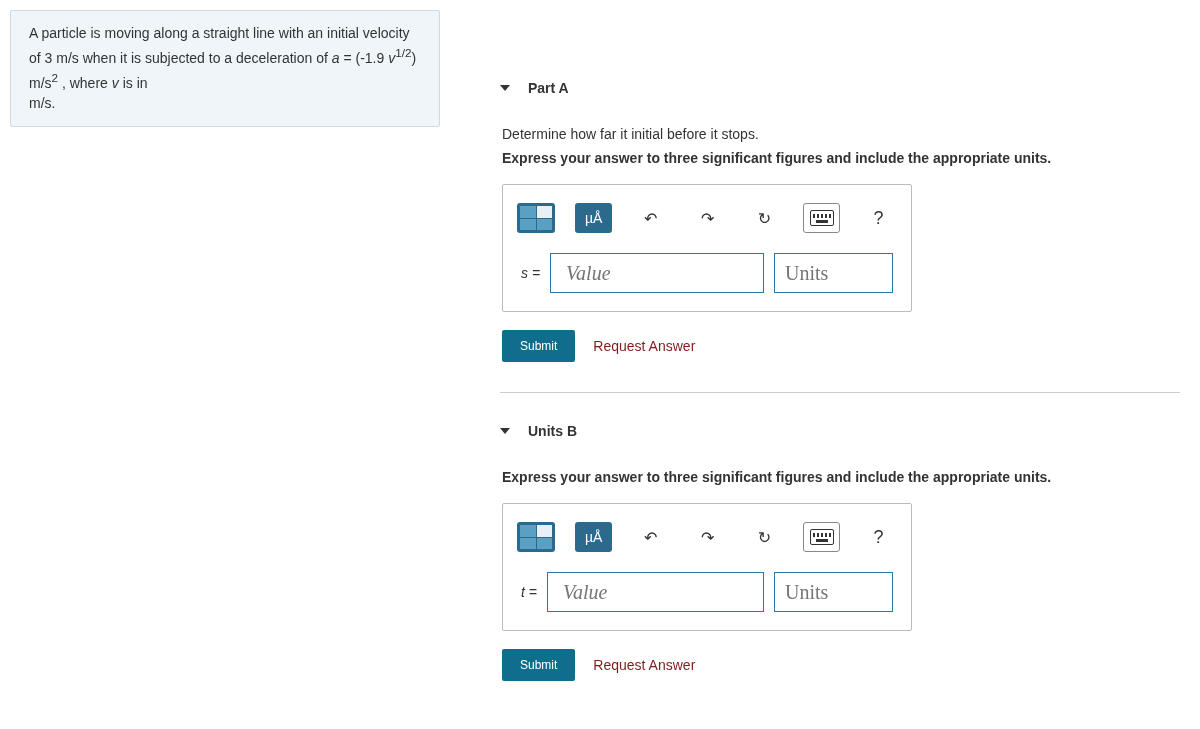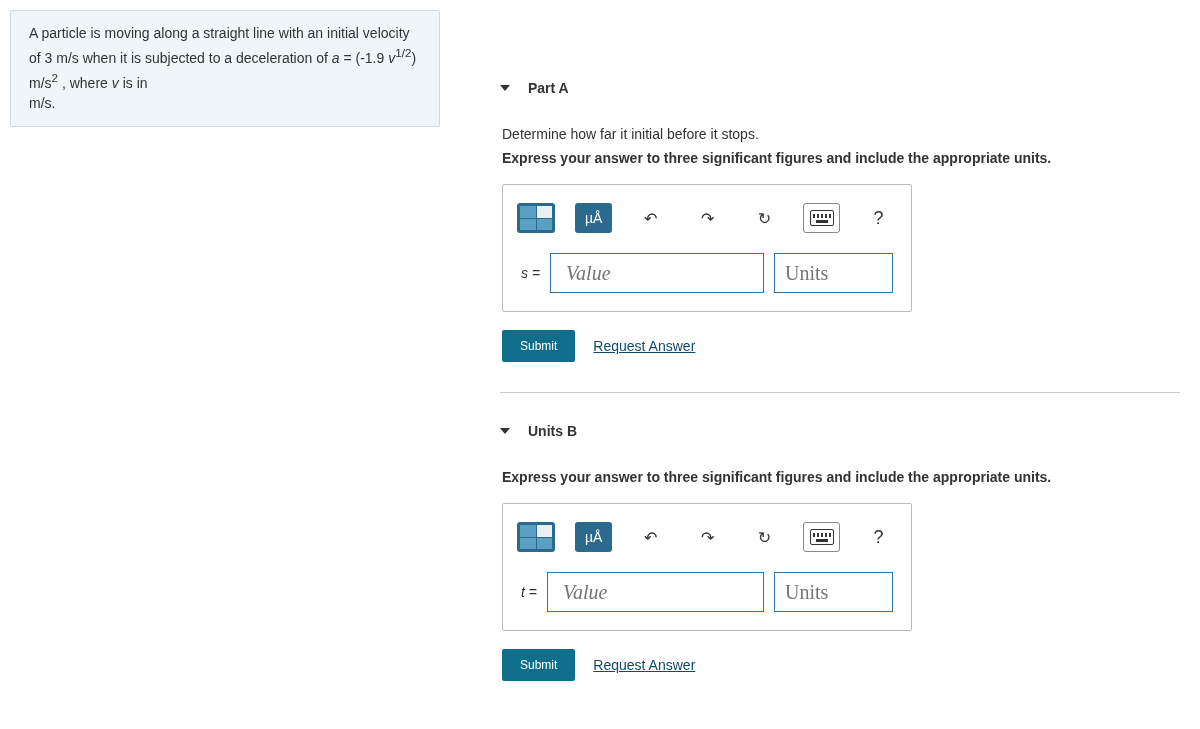--- a/index.html
+++ b/index.html
@@ -113,21 +113,21 @@
   .units-input {
     width:119px; height:40px; border:1px solid #2b78a8;
     font-family: Georgia, serif; font-size:20px; color:#888; padding:0 10px;
     outline:none;
   }
   .actions { margin-top: 18px; display:flex; align-items:center; gap:18px; }
   .submit-btn {
     background:#0f6e8c; color:#fff; border:none; padding:9px 18px;
     font-size:12px; cursor:pointer; border-radius:2px;
   }
-  .link { color:#0c4a6e; text-decoration:underline; cursor:pointer; }
+  .link { color:#7f1d1d; cursor:pointer; }
   .divider { border-top:1px solid #ccc; margin-top:30px; }
 </style>
 </head>
 <body>
 
 <div class="layout">
   <div class="left-col">
     <div class="problem-box">
       <span>A particle is moving along a straight line with an initial velocity of 3 </span><span>m/s</span><span> when it is subjected to a deceleration of </span><span class="italic">a</span><span> = (-1.9 </span><span class="italic">v</span><sup>1/2</sup><span>) </span><span>m/s</span><sup>2</sup><span> , where </span><span class="italic">v</span><span> is in </span><br><span>m/s</span><span>.</span>
     </div>

